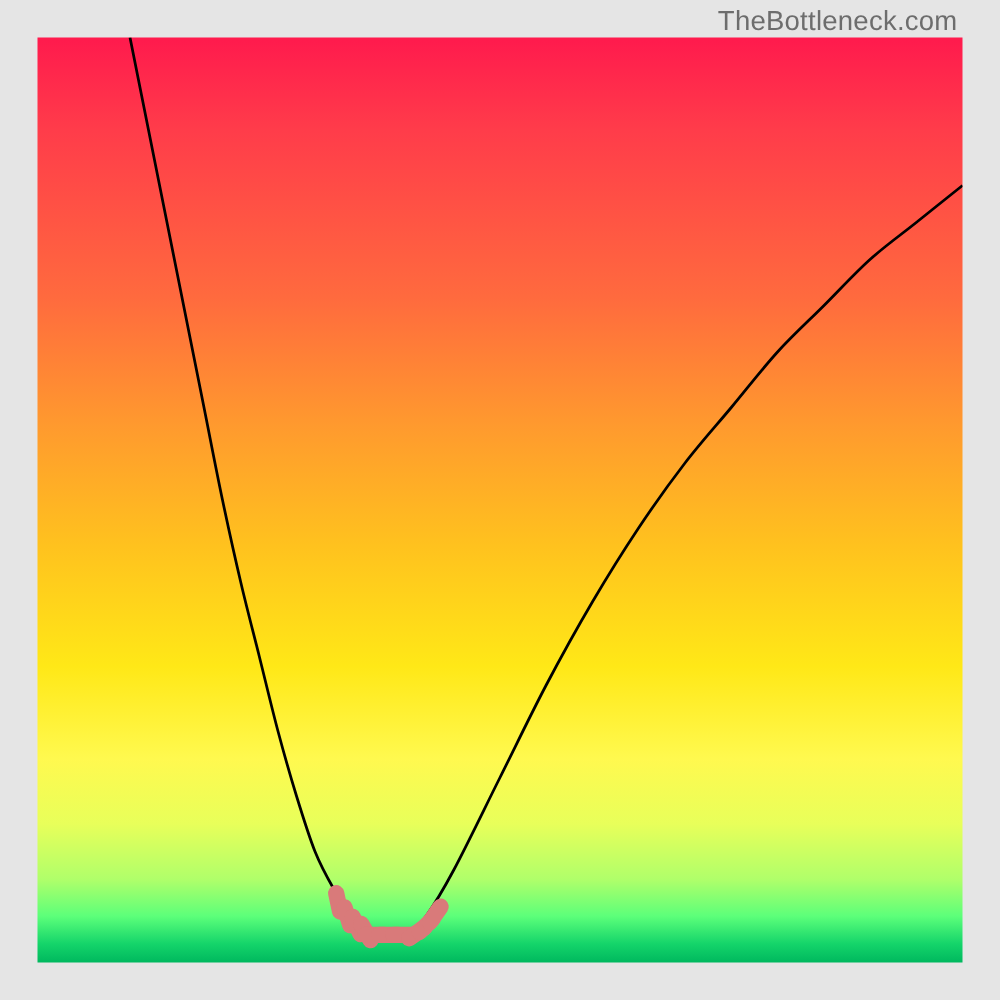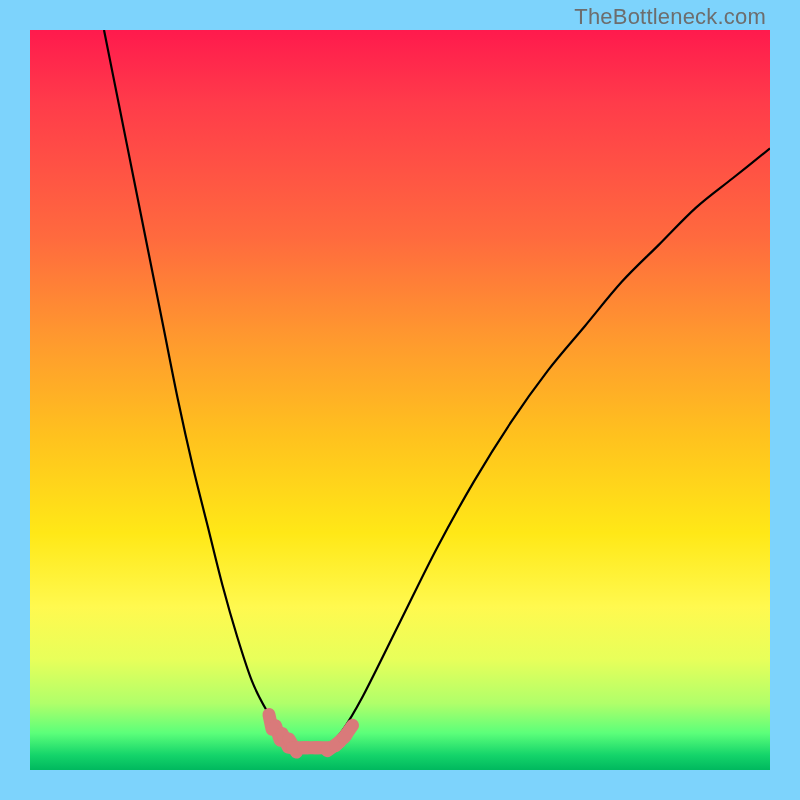--- a/index.html
+++ b/index.html
@@ -8,21 +8,21 @@
     width: 800px;
     height: 800px;
     overflow: hidden;
     background: #000;
     font-family: Arial, Helvetica, sans-serif;
   }
   .frame {
     position: relative;
     width: 800px;
     height: 800px;
-    background: #7dd3fc;
+    background: #e5e5e5;
   }
   .plot-area {
     position: absolute;
     left: 30px;
     top: 30px;
     width: 740px;
     height: 740px;
     
     background: linear-gradient(
       to bottom,

